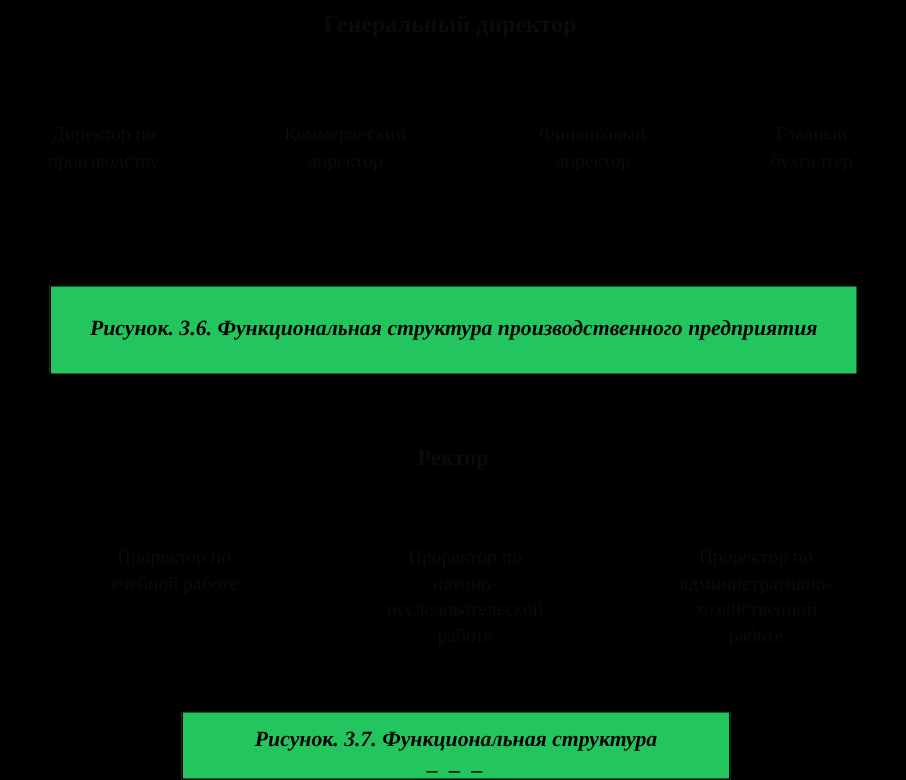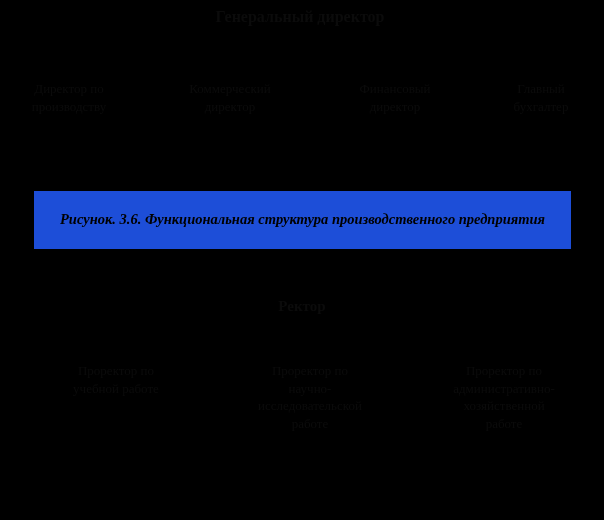--- a/index.html
+++ b/index.html
@@ -50,21 +50,21 @@
     font-size: 15px;
     font-weight: bold;
   }
   .ghost.m1 { left: 26px;  top: 362px; width: 180px; font-size: 13px; }
   .ghost.m2 { left: 222px; top: 362px; width: 176px; font-size: 13px; }
   .ghost.m3 { left: 414px; top: 362px; width: 180px; font-size: 13px; }
 
   
   .caption-box {
     position: absolute;
-    background: #1d4ed8;
+    background: #22c55e;
     border: 1px solid #000000;
     box-sizing: border-box;
     color: #000000;
     font-family: "Liberation Serif", serif;
     font-style: italic;
     font-weight: bold;
     text-align: center;
     display: flex;
     align-items: center;
     justify-content: center;
@@ -122,14 +122,20 @@
 учебной работе</div>
   <div class="ghost m2">Проректор по
 научно-
 исследовательской
 работе</div>
   <div class="ghost m3">Проректор по
 административно-
 хозяйственной
 работе</div>
 
+  <div class="caption-box second">
+    <span class="cap-inner">
+      <span>Рисунок.  3.7.  Функциональная  структура</span>
+      <span class="caption-line2">– – –</span>
+    </span>
+  </div>
 
 </div>
 
 </body></html>

